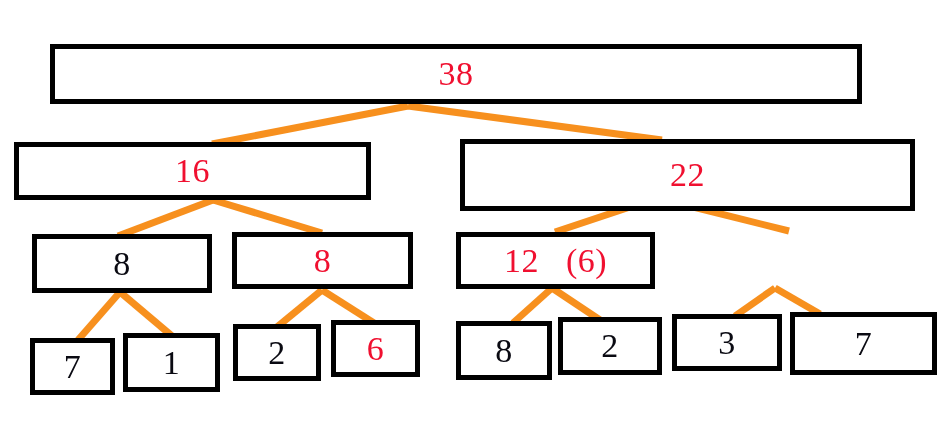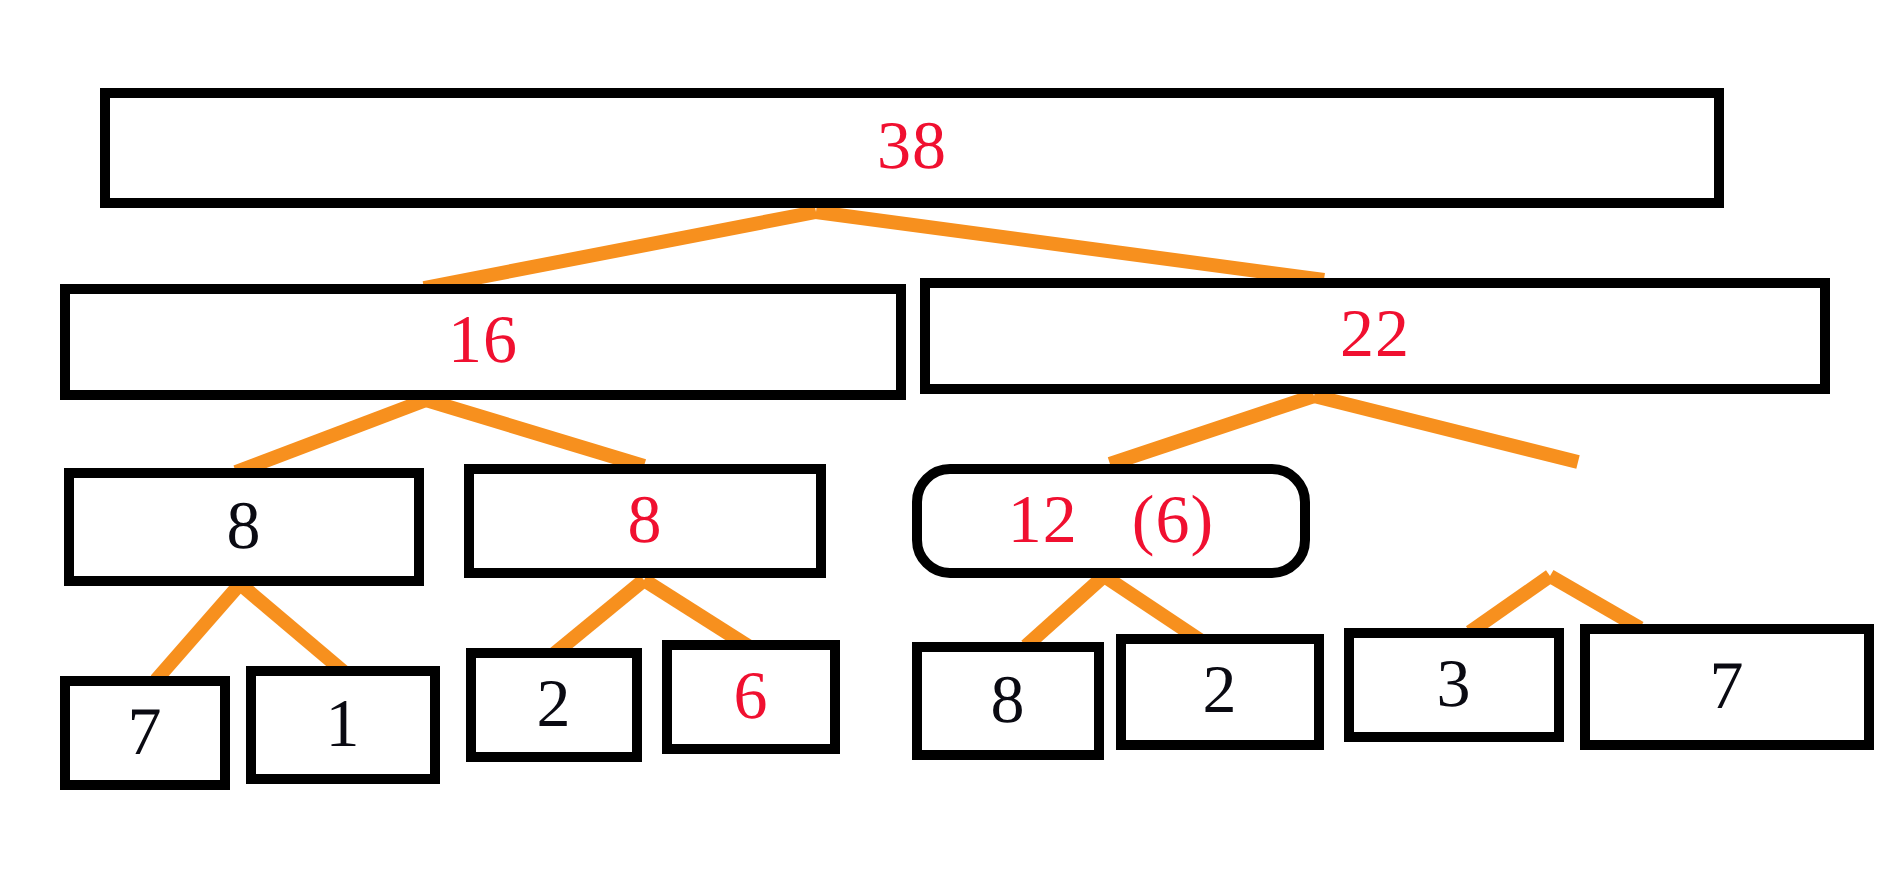--- a/index.html
+++ b/index.html
@@ -58,33 +58,33 @@
       <line x1="322" y1="290" x2="277" y2="327" stroke="#F7901E" stroke-width="7" stroke-linecap="butt"></line>
       <line x1="322" y1="290" x2="374" y2="323" stroke="#F7901E" stroke-width="7" stroke-linecap="butt"></line>
       <line x1="552" y1="288" x2="513" y2="323" stroke="#F7901E" stroke-width="7" stroke-linecap="butt"></line>
       <line x1="552" y1="288" x2="600" y2="320" stroke="#F7901E" stroke-width="7" stroke-linecap="butt"></line>
       <line x1="775" y1="288" x2="735" y2="316" stroke="#F7901E" stroke-width="7" stroke-linecap="butt"></line>
       <line x1="775" y1="288" x2="820" y2="314" stroke="#F7901E" stroke-width="7" stroke-linecap="butt"></line>
     </svg>
 <div class="node" style="left: 50px; top: 44px; width: 812px; height: 60px;">
       <span class="node-label c-red">38</span>
     </div>
-    <div class="node" style="left: 30px; top: 142px; width: 423px; height: 58px;">
+    <div class="node" style="left: 14px; top: 142px; width: 357px; height: 58px;">
       <span class="node-label c-red">16</span>
     </div>
-    <div class="node" style="left: 460px; top: 139px; width: 455px; height: 58px;">
+    <div class="node" style="left: 460px; top: 139px; width: 455px; height: 72px;">
       <span class="node-label c-red">22</span>
     </div>
     <div class="node" style="left: 32px; top: 234px; width: 180px; height: 59px;">
       <span class="node-label c-black">8</span>
     </div>
     <div class="node" style="left: 232px; top: 232px; width: 181px; height: 57px;">
       <span class="node-label c-red">8</span>
     </div>
-    <div class="node" style="left: 456px; top: 232px; width: 199px; height: 57px; border-radius: 19px;">
+    <div class="node" style="left: 456px; top: 232px; width: 199px; height: 57px;">
       <span class="node-label c-red">12   (6)</span>
     </div>
     <div class="node" style="left: 30px; top: 338px; width: 85px; height: 57px;">
       <span class="node-label c-black">7</span>
     </div>
     <div class="node" style="left: 123px; top: 333px; width: 97px; height: 59px;">
       <span class="node-label c-black">1</span>
     </div>
     <div class="node" style="left: 233px; top: 324px; width: 88px; height: 57px;">
       <span class="node-label c-black">2</span>

